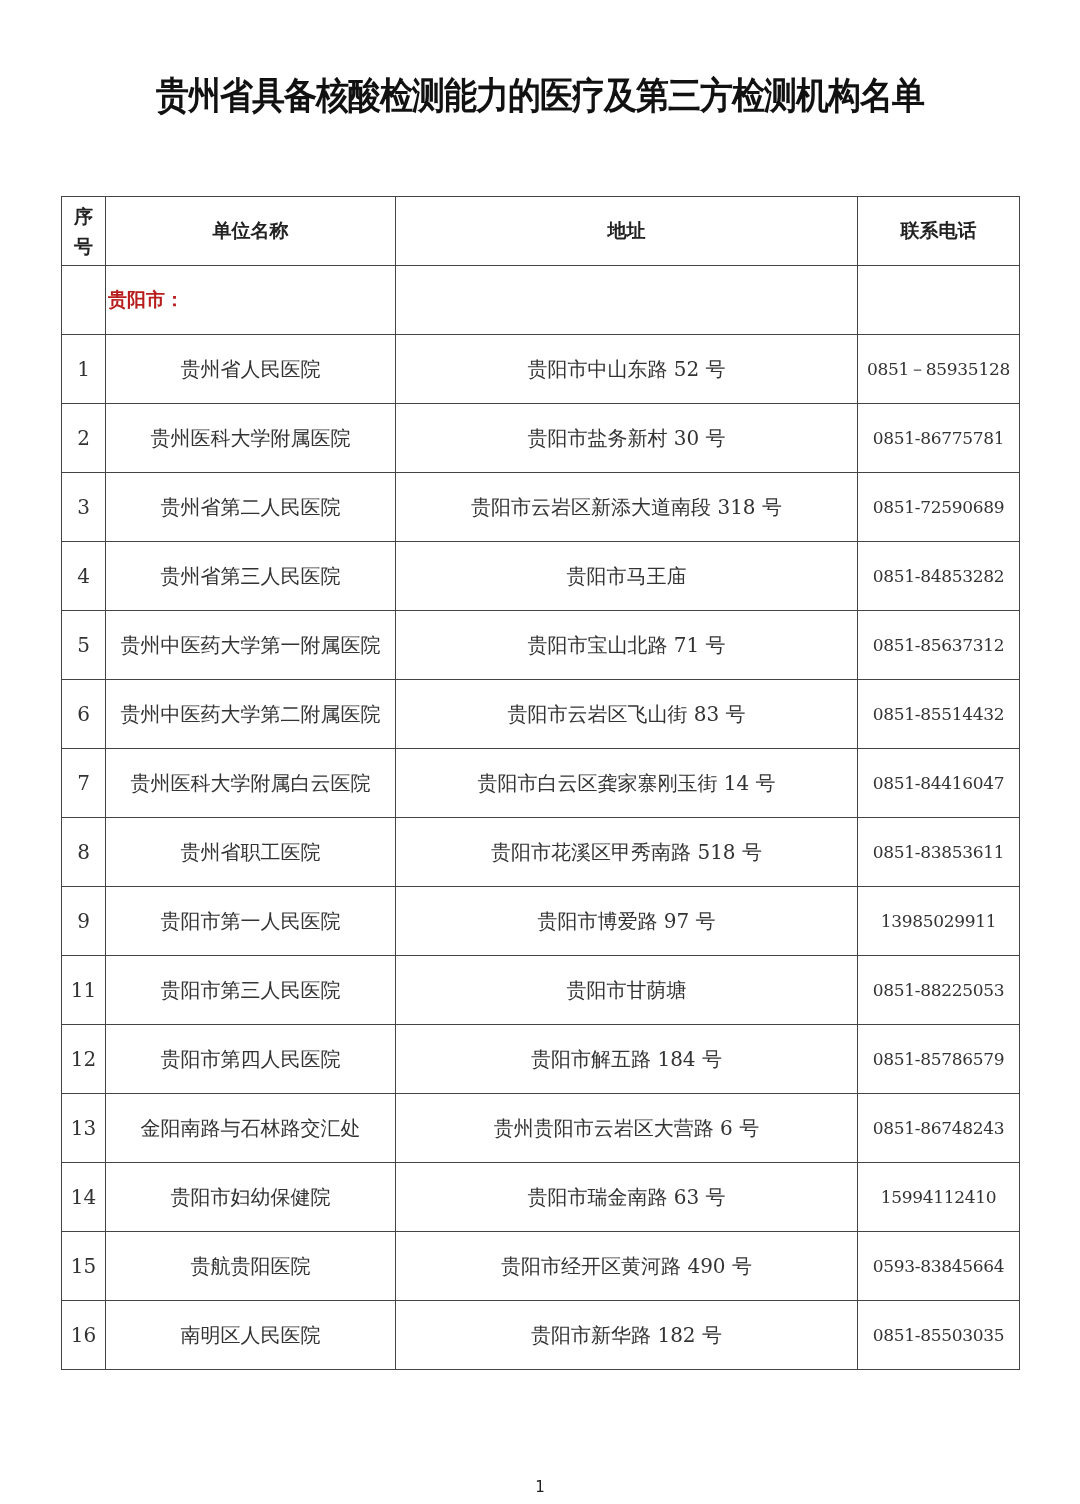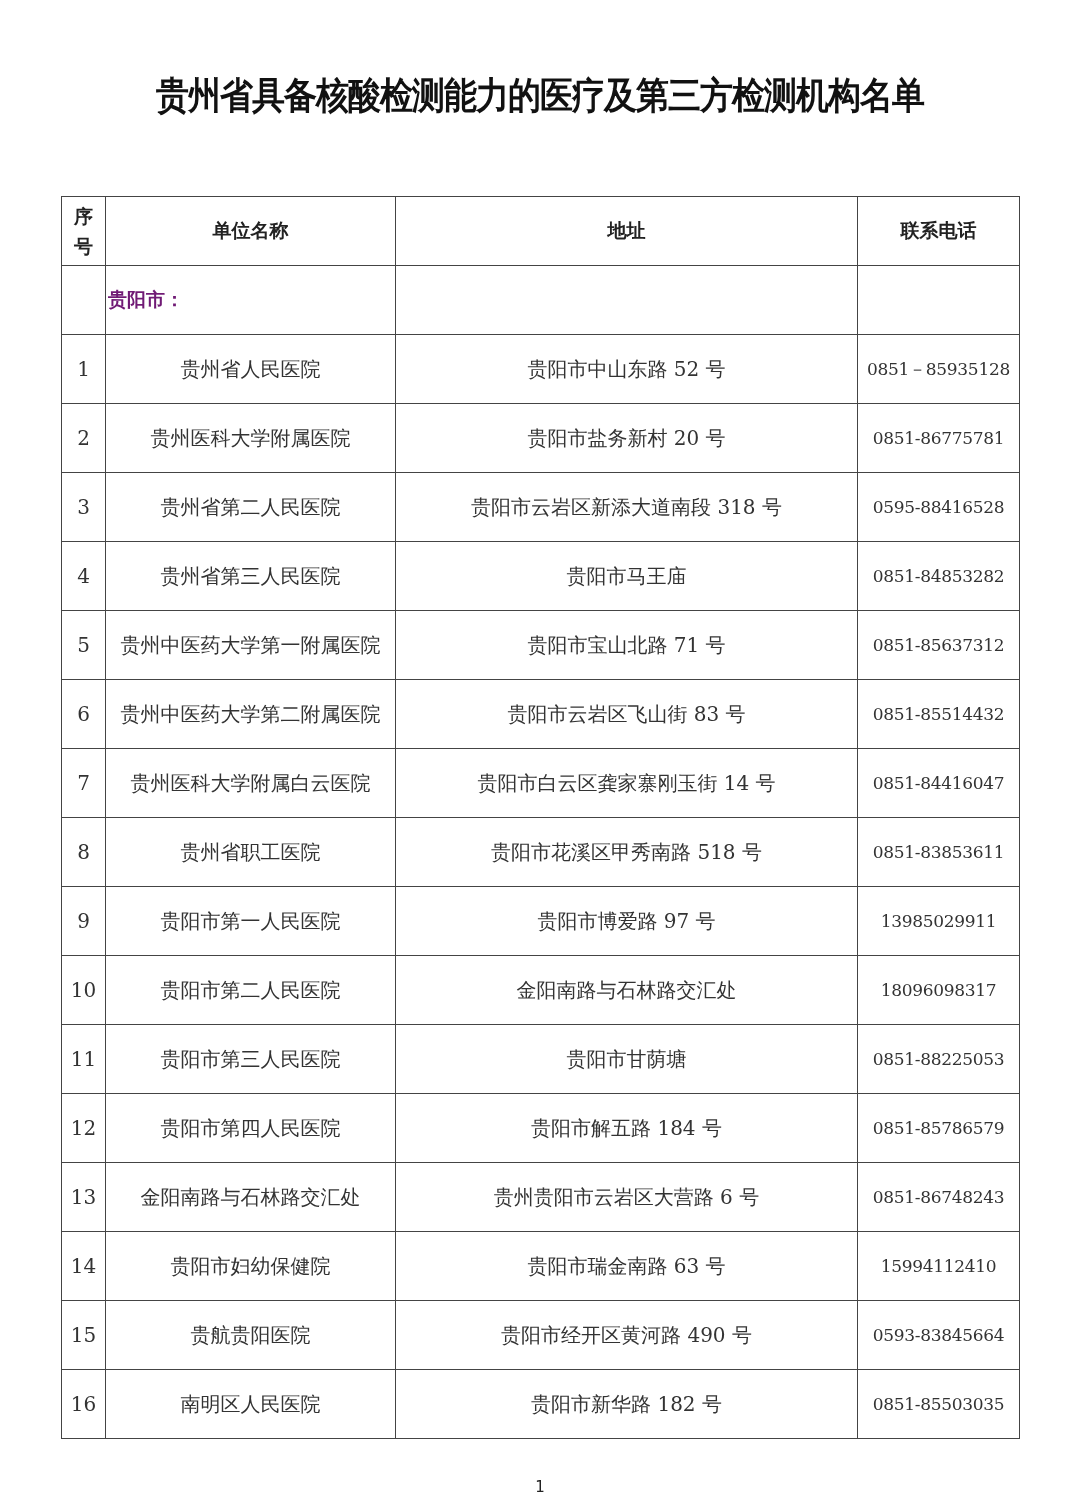--- a/index.html
+++ b/index.html
@@ -11,21 +11,21 @@
   table { position: absolute; top: 196px; left: 61px; border-collapse: collapse;
           table-layout: fixed; width: 792px; }
   td, th { border: 1.5px solid #444; height: 68px; padding: 0; text-align: center;
            vertical-align: middle; font-size: 20px; font-weight: normal; color: #333;
            white-space: nowrap; overflow: hidden; }
   th { font-family: "DejaVu Sans", "Liberation Sans", sans-serif; font-weight: bold;
        font-size: 19px; color: #222; }
   .c-idx { width: 44px; } .c-name { width: 290px; } .c-addr { width: 462px; } .c-tel { width: 162px; }
   th.idx-head { line-height: 30px; }
   td.section { text-align: left; padding-left: 2px; font-family: "DejaVu Sans", "Liberation Sans", sans-serif;
-               font-weight: bold; font-size: 19px; color: #701a75; }
+               font-weight: bold; font-size: 19px; color: #b91c1c; }
   td.tel { font-size: 17px; letter-spacing: -0.3px; }
   .page-num { position: absolute; top: 1478px; left: 0; width: 1080px; text-align: center;
               font-family: "DejaVu Sans", "Liberation Sans", sans-serif; font-size: 15px; color: #222; }
 </style>
 </head>
 <body>
 
 <div class="title">贵州省具备核酸检测能力的医疗及第三方检测机构名单</div>
 
 <table>
@@ -52,28 +52,28 @@
     </tr>
   <tr>
         <td>1</td>
         <td>贵州省人民医院</td>
         <td>贵阳市中山东路 52 号</td>
         <td class="tel">0851－85935128</td>
       </tr>
       <tr>
         <td>2</td>
         <td>贵州医科大学附属医院</td>
-        <td>贵阳市盐务新村 20 号</td>
+        <td>贵阳市盐务新村 30 号</td>
         <td class="tel">0851-86775781</td>
       </tr>
       <tr>
         <td>3</td>
         <td>贵州省第二人民医院</td>
         <td>贵阳市云岩区新添大道南段 318 号</td>
-        <td class="tel">0595-88416528</td>
+        <td class="tel">0851-72590689</td>
       </tr>
       <tr>
         <td>4</td>
         <td>贵州省第三人民医院</td>
         <td>贵阳市马王庙</td>
         <td class="tel">0851-84853282</td>
       </tr>
       <tr>
         <td>5</td>
         <td>贵州中医药大学第一附属医院</td>
@@ -96,26 +96,20 @@
         <td>8</td>
         <td>贵州省职工医院</td>
         <td>贵阳市花溪区甲秀南路 518 号</td>
         <td class="tel">0851-83853611</td>
       </tr>
       <tr>
         <td>9</td>
         <td>贵阳市第一人民医院</td>
         <td>贵阳市博爱路 97 号</td>
         <td class="tel">13985029911</td>
-      </tr>
-      <tr>
-        <td>10</td>
-        <td>贵阳市第二人民医院</td>
-        <td>金阳南路与石林路交汇处</td>
-        <td class="tel">18096098317</td>
       </tr>
       <tr>
         <td>11</td>
         <td>贵阳市第三人民医院</td>
         <td>贵阳市甘荫塘</td>
         <td class="tel">0851-88225053</td>
       </tr>
       <tr>
         <td>12</td>
         <td>贵阳市第四人民医院</td>

